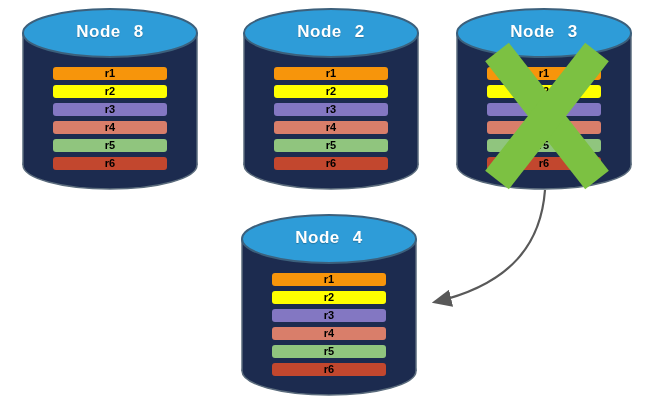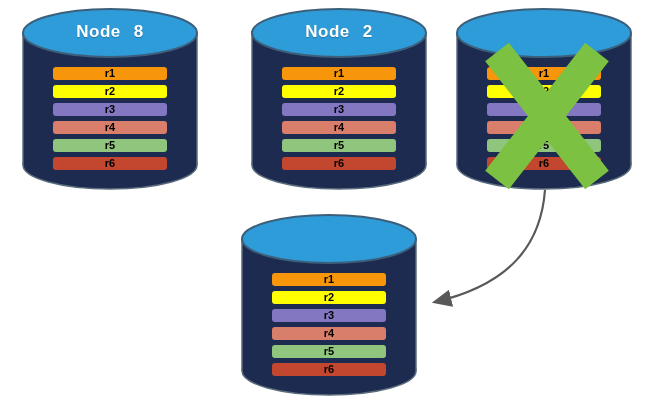--- a/index.html
+++ b/index.html
@@ -42,21 +42,21 @@
     height: 13px;
     line-height: 13px;
     margin-bottom: 5px;
     border-radius: 3px;
     text-align: center;
     font-size: 11px;
     font-weight: 700;
     color: #000000;
   }
   .n1 { left: 22px;  top: 8px; }
-  .n2 { left: 243px; top: 8px; margin-left: 8px; }
+  .n2 { left: 243px; top: 8px; }
   .n3 { left: 456px; top: 8px; }
   .n4 { left: 241px; top: 214px; }
   .overlay {
     position: absolute;
     left: 0; top: 0;
     width: 646px; height: 402px;
     pointer-events: none;
     z-index: 10;
   }
 </style>
@@ -104,38 +104,40 @@
   </div>
 
   <div class="node n3">
     <svg class="cyl" viewBox="0 0 176 182">
       <ellipse cx="88" cy="157" rx="87" ry="24" fill="#1C2B4F" stroke="#5A6B7C" stroke-width="1.5"></ellipse>
       <rect x="1" y="25" width="174" height="132" fill="#1C2B4F"></rect>
       <line x1="1" y1="25" x2="1" y2="157" stroke="#5A6B7C" stroke-width="1.5"></line>
       <line x1="175" y1="25" x2="175" y2="157" stroke="#5A6B7C" stroke-width="1.5"></line>
       <ellipse cx="88" cy="25" rx="87" ry="24" fill="#2E9CD8" stroke="#3C607C" stroke-width="2"></ellipse>
     </svg>
+    <div class="title">Node 3</div>
     <div class="rows">
         <div class="row" style="background: rgb(247, 149, 11);">r1</div>
         <div class="row" style="background: rgb(255, 255, 0);">r2</div>
         <div class="row" style="background: rgb(131, 119, 194);">r3</div>
         <div class="row" style="background: rgb(217, 126, 106);">r4</div>
         <div class="row" style="background: rgb(144, 197, 126);">r5</div>
         <div class="row" style="background: rgb(194, 71, 46);">r6</div>
       </div>
   </div>
 
   <div class="node n4">
     <svg class="cyl" viewBox="0 0 176 182">
       <ellipse cx="88" cy="157" rx="87" ry="24" fill="#1C2B4F" stroke="#5A6B7C" stroke-width="1.5"></ellipse>
       <rect x="1" y="25" width="174" height="132" fill="#1C2B4F"></rect>
       <line x1="1" y1="25" x2="1" y2="157" stroke="#5A6B7C" stroke-width="1.5"></line>
       <line x1="175" y1="25" x2="175" y2="157" stroke="#5A6B7C" stroke-width="1.5"></line>
       <ellipse cx="88" cy="25" rx="87" ry="24" fill="#2E9CD8" stroke="#3C607C" stroke-width="2"></ellipse>
     </svg>
+    <div class="title">Node 4</div>
     <div class="rows">
         <div class="row" style="background: rgb(247, 149, 11);">r1</div>
         <div class="row" style="background: rgb(255, 255, 0);">r2</div>
         <div class="row" style="background: rgb(131, 119, 194);">r3</div>
         <div class="row" style="background: rgb(217, 126, 106);">r4</div>
         <div class="row" style="background: rgb(144, 197, 126);">r5</div>
         <div class="row" style="background: rgb(194, 71, 46);">r6</div>
       </div>
   </div>
 

